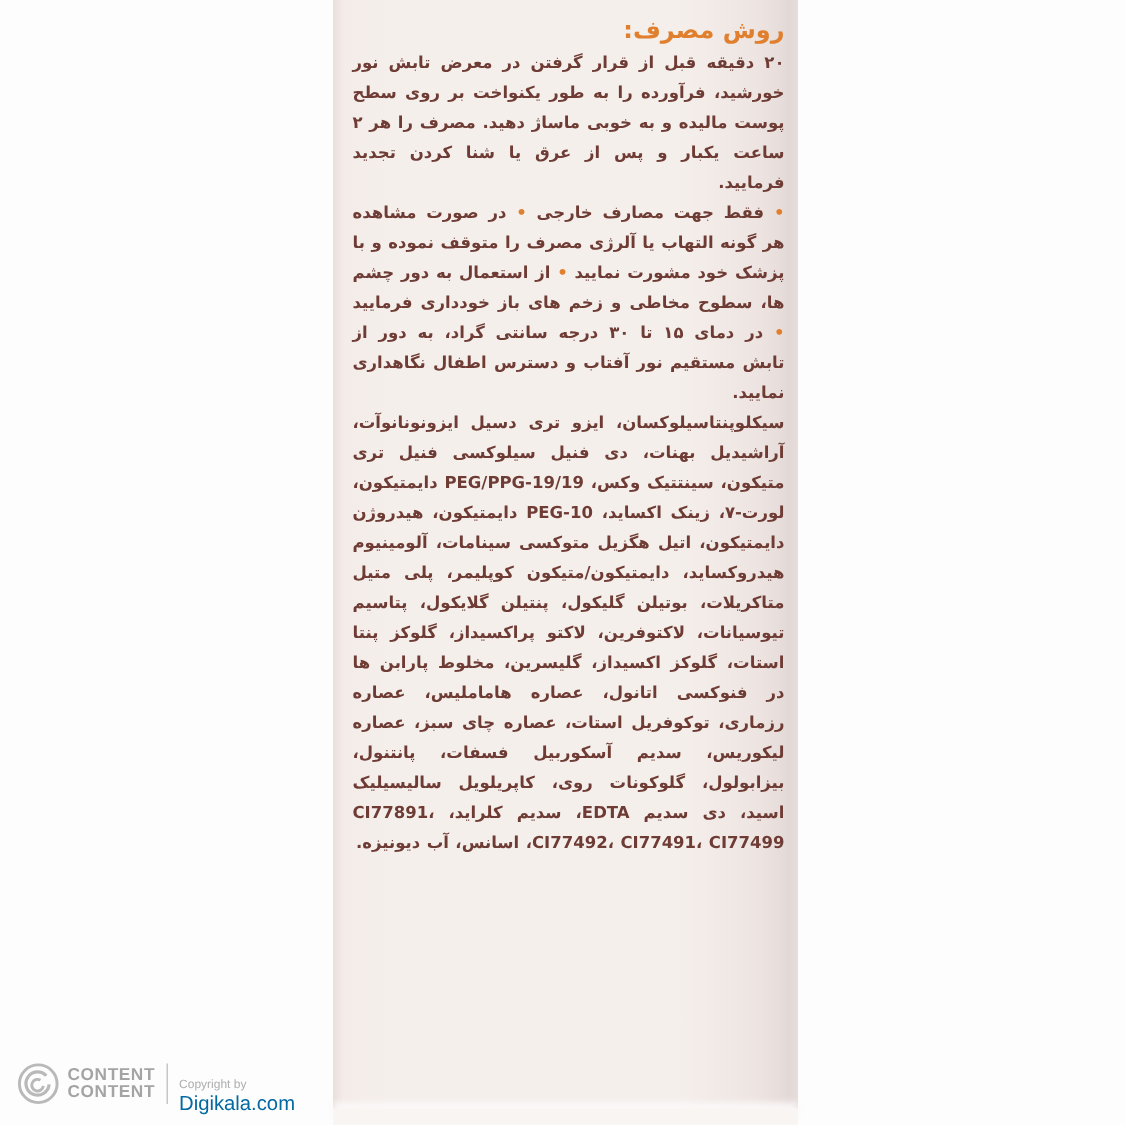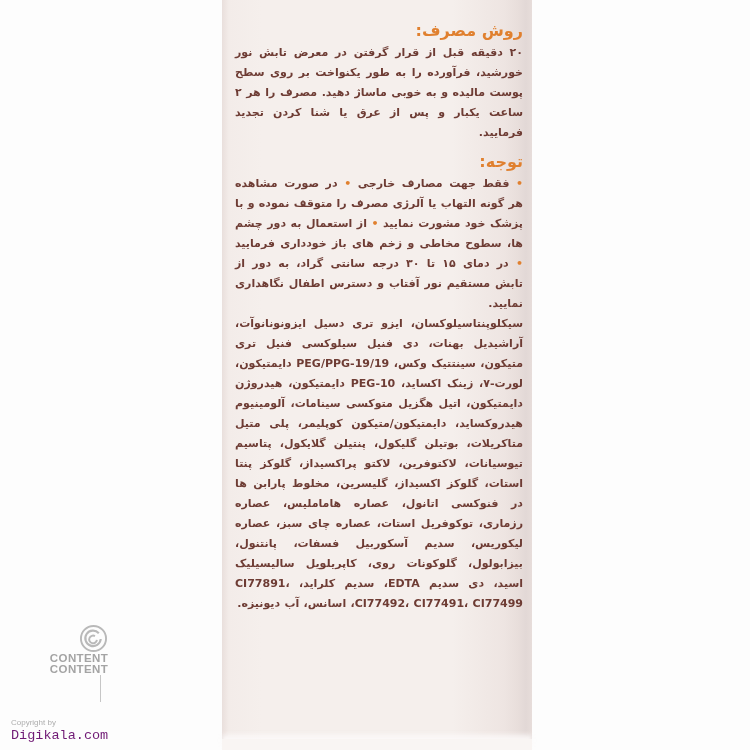--- a/index.html
+++ b/index.html
@@ -24,62 +24,60 @@
     position:absolute;top:0;left:0;right:0;
     padding:2px 9px 0 13px;
     direction:rtl;
   }
   .section-heading{
     font-size:16px;font-weight:bold;
     color:var(--heading-color,#e0802f);
     margin:9px 0 2px 0;text-align:right;
     line-height:20px;
   }
-  .section-heading.first{margin-top:19px;}
+  .section-heading.first{margin-top:8px;}
   .section-body{
     font-size:11px;font-weight:bold;
     color:var(--body-color,#6e3c34);
     line-height:20px;margin:0;
     text-align:justify;text-align-last:right;
     word-spacing:.5px;
   }
   .bullet-item .dot{
     color:var(--heading-color,#e0802f);
     font-weight:bold;
   }
   
   .watermark{
     position:absolute;left:11px;bottom:7px;
-    display:flex;align-items:flex-end;
+    display:flex;align-items:center;
     color:#a9a9a9;
     font-family:"Liberation Sans", sans-serif;
-    flex-direction:column;
   }
   .wm-logo{width:29px;height:29px;flex:0 0 auto;}
   .wm-brand{
     font-weight:bold;font-size:11.5px;line-height:11px;
     letter-spacing:.4px;margin-left:5px;color:#a4a4a4;
   }
   .wm-divider{
     width:1px;height:27px;background:#c6c6c6;margin:0 7px 0 8px;
   }
   .wm-copy{display:flex;flex-direction:column;justify-content:center;margin-top:16px;}
   .wm-copy-label{font-size:8px;line-height:9px;color:#adadad;margin-bottom:2px;}
-  .wm-site{font-size:13.5px;line-height:14px;color:#701a75;font-family:Liberation Mono, monospace;}
+  .wm-site{font-size:13.5px;line-height:14px;color:#0369a1;}
 </style>
 </head>
 <body style="--heading-color: #e0802f; --body-color: #6e3c34;">
 
 <div class="panel">
   <div class="panel-content">
 
     <div class="section-heading first">روش مصرف:</div>
     <p class="section-body">۲۰ دقیقه قبل از قرار گرفتن در معرض تابش نور خورشید، فرآورده را به طور یکنواخت بر روی سطح پوست مالیده و به خوبی ماساژ دهید. مصرف را هر ۲ ساعت یکبار و پس از عرق یا شنا کردن تجدید فرمایید.</p>
 
-    <div class="section-heading">توجه:</div>
     <p class="section-body"><span class="bullet-item"><span class="dot">• </span>فقط جهت مصارف خارجی </span><span class="bullet-item"><span class="dot">• </span>در صورت مشاهده هر گونه التهاب یا آلرژی مصرف را متوقف نموده و با پزشک خود مشورت نمایید </span><span class="bullet-item"><span class="dot">• </span>از استعمال به دور چشم ها، سطوح مخاطی و زخم های باز خودداری فرمایید </span><span class="bullet-item"><span class="dot">• </span>در دمای ۱۵ تا ۳۰ درجه سانتی گراد، به دور از تابش مستقیم نور آفتاب و دسترس اطفال نگاهداری نمایید.</span></p>
 
     <p class="section-body">سیکلوپنتاسیلوکسان، ایزو تری دسیل ایزونونانوآت، آراشیدیل بهنات، دی فنیل سیلوکسی فنیل تری متیکون، سینتتیک وکس، PEG/PPG-19/19 دایمتیکون، لورت-۷، زینک اکساید، PEG-10 دایمتیکون، هیدروژن دایمتیکون، اتیل هگزیل متوکسی سینامات، آلومینیوم هیدروکساید، دایمتیکون/متیکون کوپلیمر، پلی متیل متاکریلات، بوتیلن گلیکول، پنتیلن گلایکول، پتاسیم تیوسیانات، لاکتوفرین، لاکتو پراکسیداز، گلوکز پنتا استات، گلوکز اکسیداز، گلیسرین، مخلوط پارابن ها در فنوکسی اتانول، عصاره هاماملیس، عصاره رزماری، توکوفریل استات، عصاره چای سبز، عصاره لیکوریس، سدیم آسکوربیل فسفات، پانتنول، بیزابولول، گلوکونات روی، کاپریلویل سالیسیلیک اسید، دی سدیم EDTA، سدیم کلراید، CI77891، CI77492، CI77491، CI77499، اسانس، آب دیونیزه.</p>
 
   </div>
   <div class="panel-bottom-edge"></div>
 </div>
 
 <div class="watermark">
   <svg class="wm-logo" viewBox="0 0 30 30">

